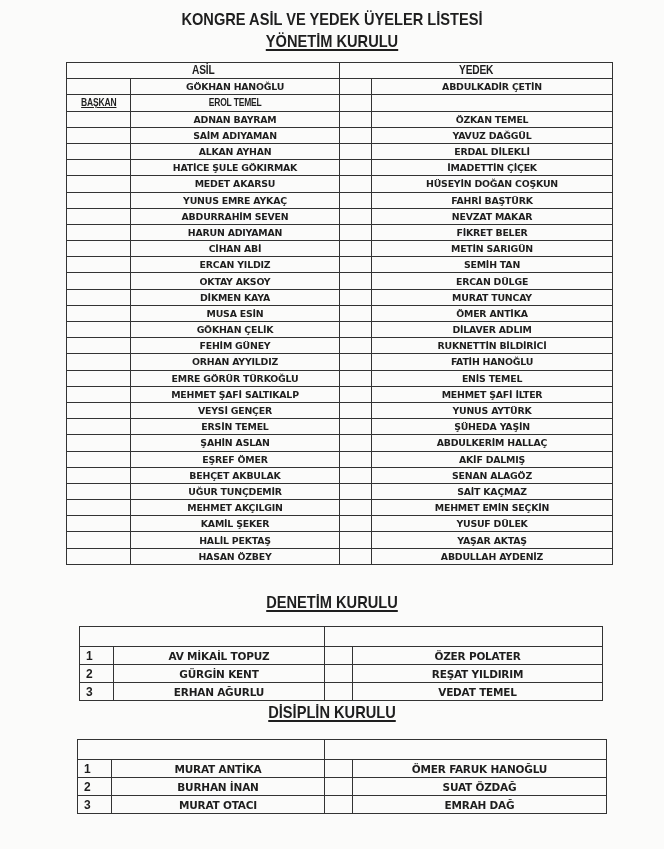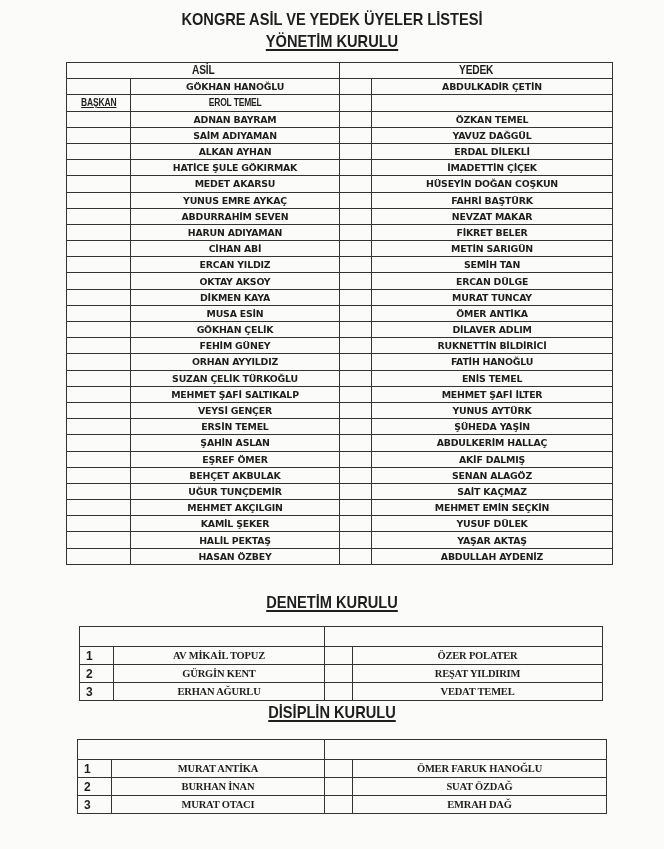--- a/index.html
+++ b/index.html
@@ -21,21 +21,21 @@
   table { position: absolute; border-collapse: collapse; table-layout: fixed; }
   td {
     border: 1.2px solid #333; padding: 0; text-align: center; white-space: nowrap; overflow: hidden;
     font-family: "DejaVu Sans", sans-serif; font-weight: bold; font-size: 9.4px; letter-spacing: -0.2px;
   }
   .yk td { height: 15.2px; line-height: 15px; }
   .yk .hdr td { font-family: "Liberation Sans", sans-serif; font-size: 12px; transform: none; }
   .hdrtxt { display: inline-block; transform: scaleX(0.85); }
   .baskan { text-decoration: underline; font-family: "Liberation Sans", sans-serif; font-size: 10px; }
   .erol { font-family: "Liberation Sans", sans-serif; font-size: 10px; }
-  .small td { height: 17px; line-height: 16px; font-size: 10.5px; font-family: Liberation Serif, serif; }
+  .small td { height: 17px; line-height: 16px; font-size: 10.5px; }
   .small .blank td { height: 19px; }
   .small td.num { font-family: "Liberation Sans", sans-serif; font-size: 12px; text-align: left; padding-left: 6px; }
 </style>
 </head>
 <body>
 
 <div class="title">KONGRE ASİL VE YEDEK ÜYELER LİSTESİ</div>
 <div class="section-title" style="top:32px;"><span>YÖNETİM KURULU</span></div>
 
 <table class="yk" style="left:66px; top:62px; width:546px;">
@@ -153,21 +153,21 @@
         <td>RUKNETTİN BİLDİRİCİ</td>
       </tr>
       <tr>
         <td></td>
         <td>ORHAN AYYILDIZ</td>
         <td></td>
         <td>FATİH HANOĞLU</td>
       </tr>
       <tr>
         <td></td>
-        <td>SUZAN ÇELİK TÜRKOĞLU</td>
+        <td>EMRE GÖRÜR TÜRKOĞLU</td>
         <td></td>
         <td>ENİS TEMEL</td>
       </tr>
       <tr>
         <td></td>
         <td>MEHMET ŞAFİ SALTIKALP</td>
         <td></td>
         <td>MEHMET ŞAFİ İLTER</td>
       </tr>
       <tr>

